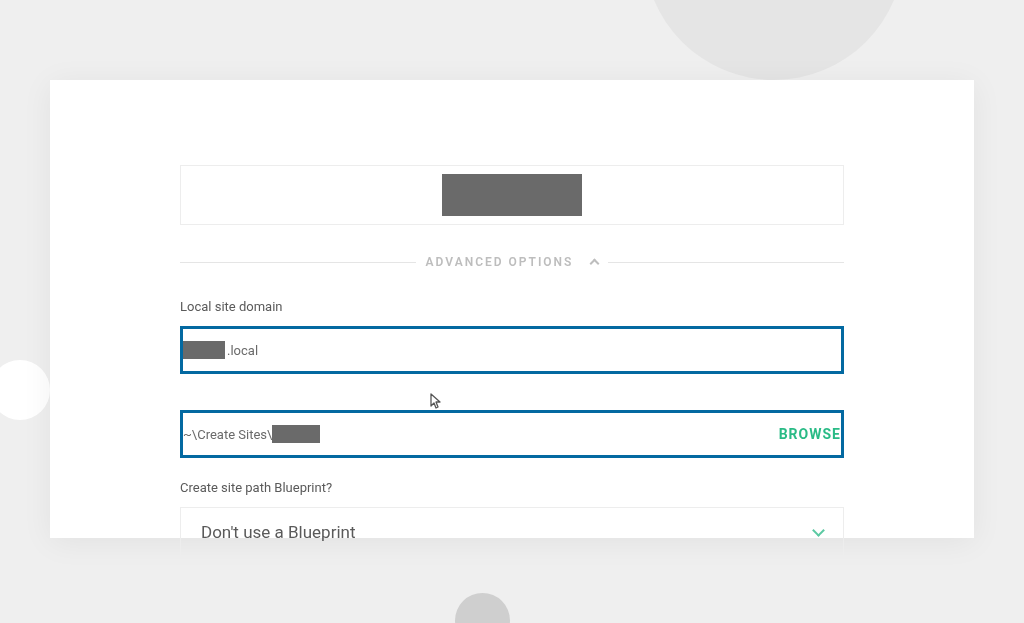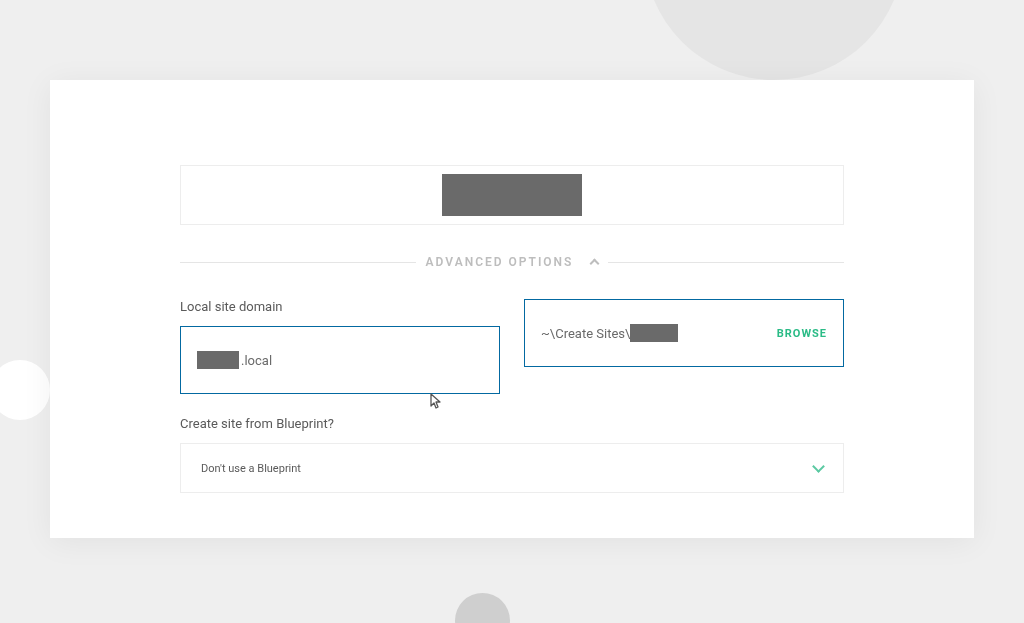--- a/index.html
+++ b/index.html
@@ -99,73 +99,74 @@
       display: inline-block;
       width: 7px;
       height: 7px;
       border-top: 2px solid #bdbdbd;
       border-right: 2px solid #bdbdbd;
       transform: rotate(-45deg);
       margin-bottom: -2px;
     }
     .row {
       display: flex;
-      gap: 24px;
+      gap: 36px;
+      flex-direction: column;
     }
     .col {
       flex: 1;
       display: flex;
       flex-direction: column;
     }
     .field-label {
       font-size: 13px;
       color: #5a5a5a;
       margin-bottom: 12px;
     }
     .field-box {
-      border: 1px solid #0369a1;
-      height: 68px;
-      display: flex;
-      align-items: center;
-      padding: 0 16px;
+      border: 3px solid #0369a1;
+      height: 48px;
+      display: flex;
+      align-items: center;
+      padding: 0 0;
       font-size: 13px;
       color: #6a6a6a;
     }
     .redact-small {
       width: 42px;
       height: 18px;
       margin-right: 2px;
     }
     .redact-path {
       width: 48px;
       height: 18px;
       margin-left: 0;
     }
     .browse {
       margin-left: auto;
       color: #2abb86;
-      font-size: 11px;
+      font-size: 14px;
       font-weight: 700;
       letter-spacing: 1px;
       cursor: pointer;
     }
     .blueprint-label {
       font-size: 13px;
       color: #5a5a5a;
       margin-top: 22px;
       margin-bottom: 12px;
     }
     .blueprint-select {
       width: 100%;
       border: 1px solid #ededed;
       height: 50px;
       display: flex;
       align-items: center;
       padding: 0 20px;
-      font-size: 11px;
+      font-size: 17px;
       color: #5a5a5a;
       cursor: pointer;
     }
     .chev-down {
       margin-left: auto;
       display: inline-block;
       width: 9px;
       height: 9px;
       border-bottom: 2px solid #5bc9a2;
       border-right: 2px solid #5bc9a2;
@@ -212,21 +213,21 @@
     </div>
     <div class="col">
       <div class="field-box">
         <span>~\Create Sites\</span>
         <span class="redacted redact-path"></span>
         <span class="browse">BROWSE</span>
       </div>
     </div>
   </div>
 
-  <div class="blueprint-label">Create site from Blueprint?</div>
+  <div class="blueprint-label">Create site path Blueprint?</div>
   <div class="blueprint-select">
     <span>Don't use a Blueprint</span>
     <span class="chev-down"></span>
   </div>
 
 </div>
 
 <svg class="cursor" width="14" height="18" viewBox="0 0 14 18">
   <path d="M1 1 L1 13 L4 10 L6 15 L8 14 L6 9 L10 9 Z" fill="none" stroke="#555" stroke-width="1.3" stroke-linejoin="round"></path>
 </svg>

